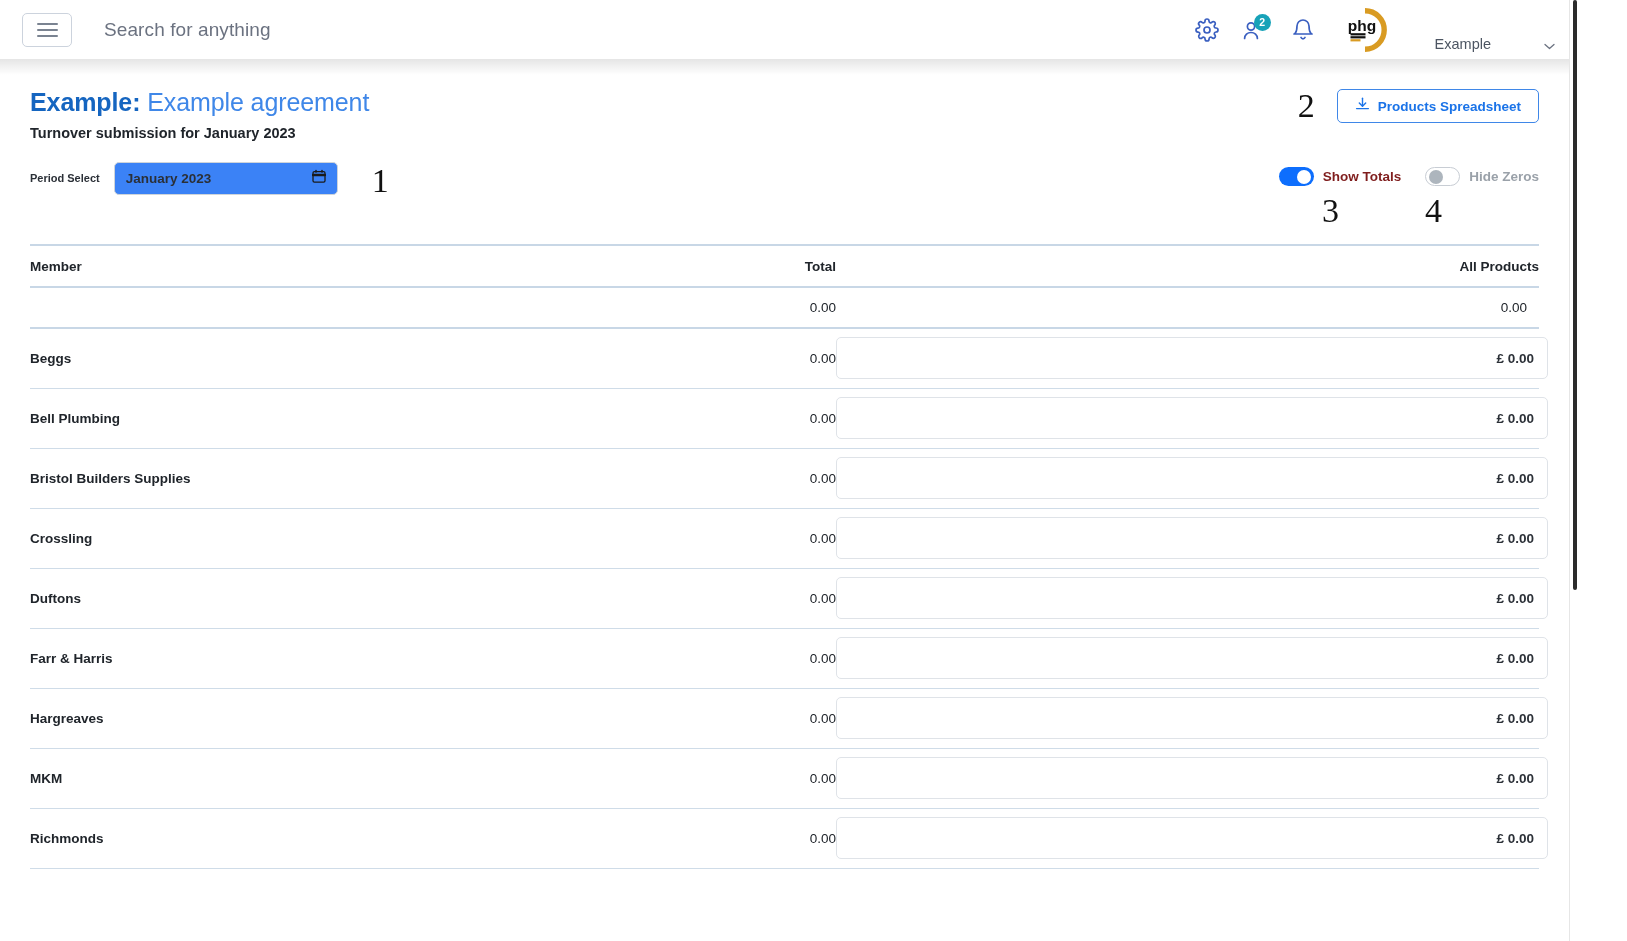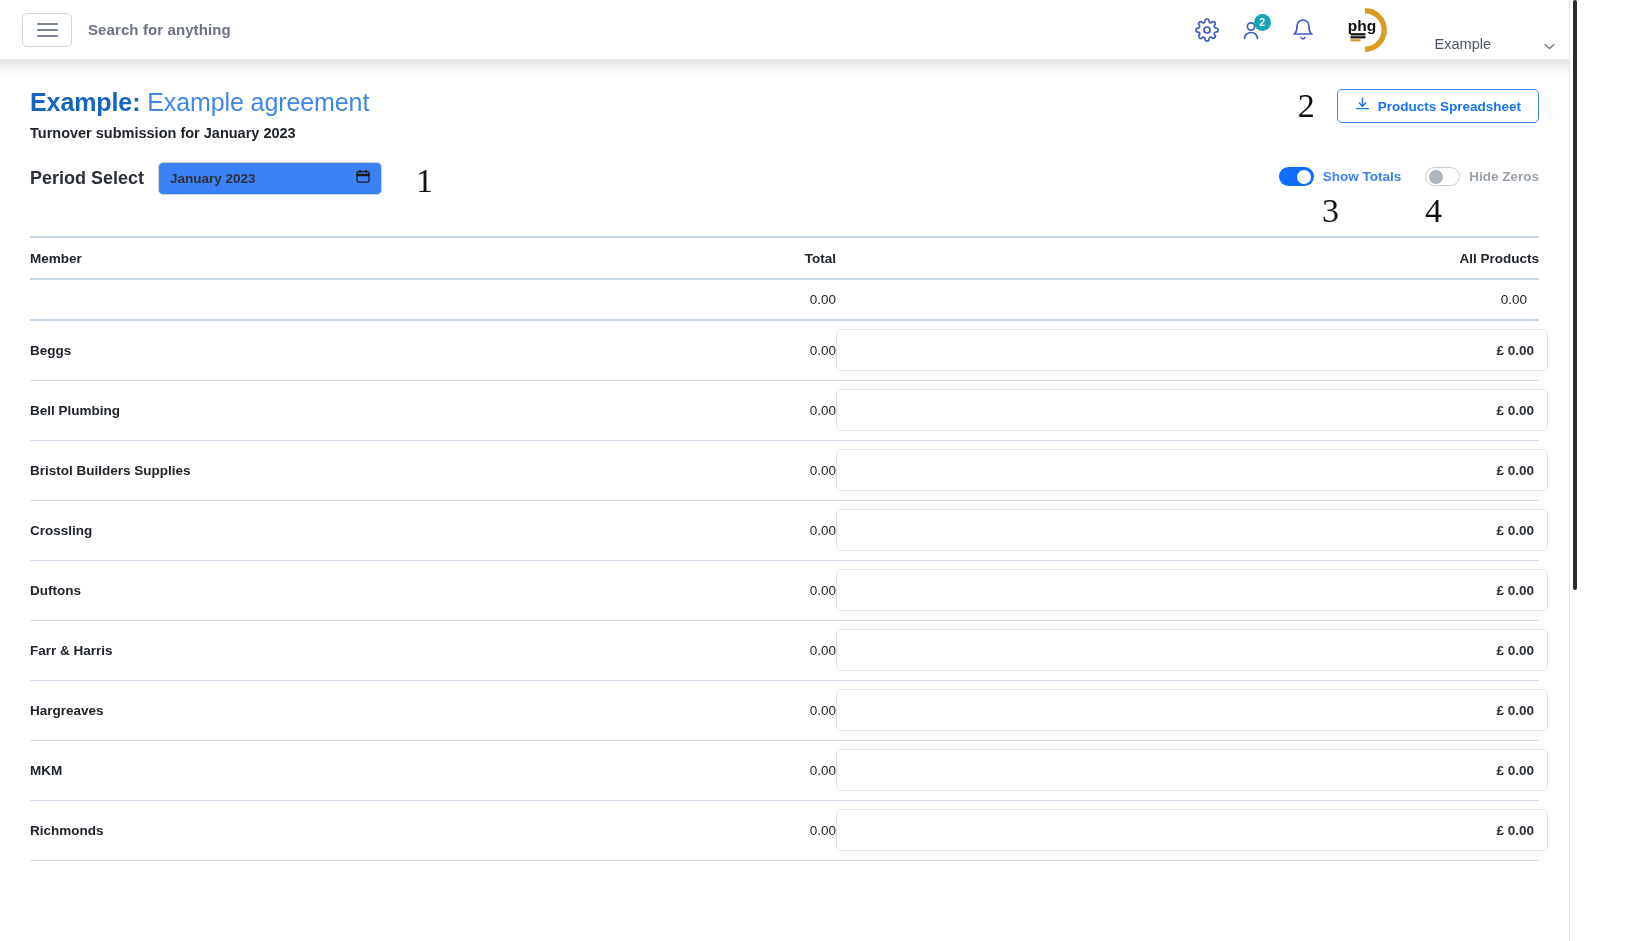--- a/index.html
+++ b/index.html
@@ -85,27 +85,26 @@
     flex: 0 0 auto;
   }
   .hamburger-btn span {
     display: block;
     width: 21px;
     height: 2px;
     background: #7a8391;
     border-radius: 1px;
   }
   .nav-search {
-    margin-left: 16px;
-    font-size: 15px;
+    margin-left: 32px;
+    font-size: 19px;
     color: #6b7280;
     letter-spacing: .1px;
     flex: 1 1 auto;
     cursor: text;
-    font-weight: bold;
   }
   .nav-right {
     display: flex;
     align-items: center;
     gap: 0px;
     flex: 0 0 auto;
   }
   .nav-icon {
     width: 48px;
     height: 40px;
@@ -224,21 +223,21 @@
     justify-content: space-between;
     margin-top: 20px;
     min-height: 60px;
   }
   .period-group {
     display: flex;
     align-items: center;
     gap: 14px;
   }
   .period-label {
-    font-size: 18px;
+    font-size: 11px;
     font-weight: bold;
     color: #2b3037;
     white-space: nowrap;
   }
   .period-input {
     width: 224px;
     height: 33px;
     border: 1px solid #ced4da;
     border-radius: 5px;
     background: #3b82f6;
@@ -285,35 +284,35 @@
   .switch .knob {
     position: absolute;
     top: 2.5px;
     width: 14px;
     height: 14px;
     border-radius: 50%;
     background: #fff;
   }
   .switch.on .knob { right: 3px; background:#fff; }
   .switch.off .knob { left: 3px; top:1.5px; background: #adb5bd; }
-  .toggle-label { font-size: 13.5px; font-weight: bold; color: #3b82f6; white-space: nowrap; }
+  .toggle-label { font-size: 13.5px; font-weight: bold; color: #7f1d1d; white-space: nowrap; }
   .toggle-label.muted { color: #9aa1a9; }
 
   .annot-row {
     display: flex;
     align-items: flex-start;
     gap: 0;
     margin-top: 8px;
     padding-right: 2px;
   }
   .annot-3 { margin-right: 86px; }
   .annot-4 { margin-right: 95px; }
 
   
-  .table-wrap { margin-top: 8px; }
+  .table-wrap { margin-top: 16px; }
   table.grid {
     width: 100%;
     border-collapse: collapse;
     table-layout: fixed;
   }
   table.grid th, table.grid td {
     padding: 0;
     vertical-align: middle;
   }
   .col-member { width: 760px; }

